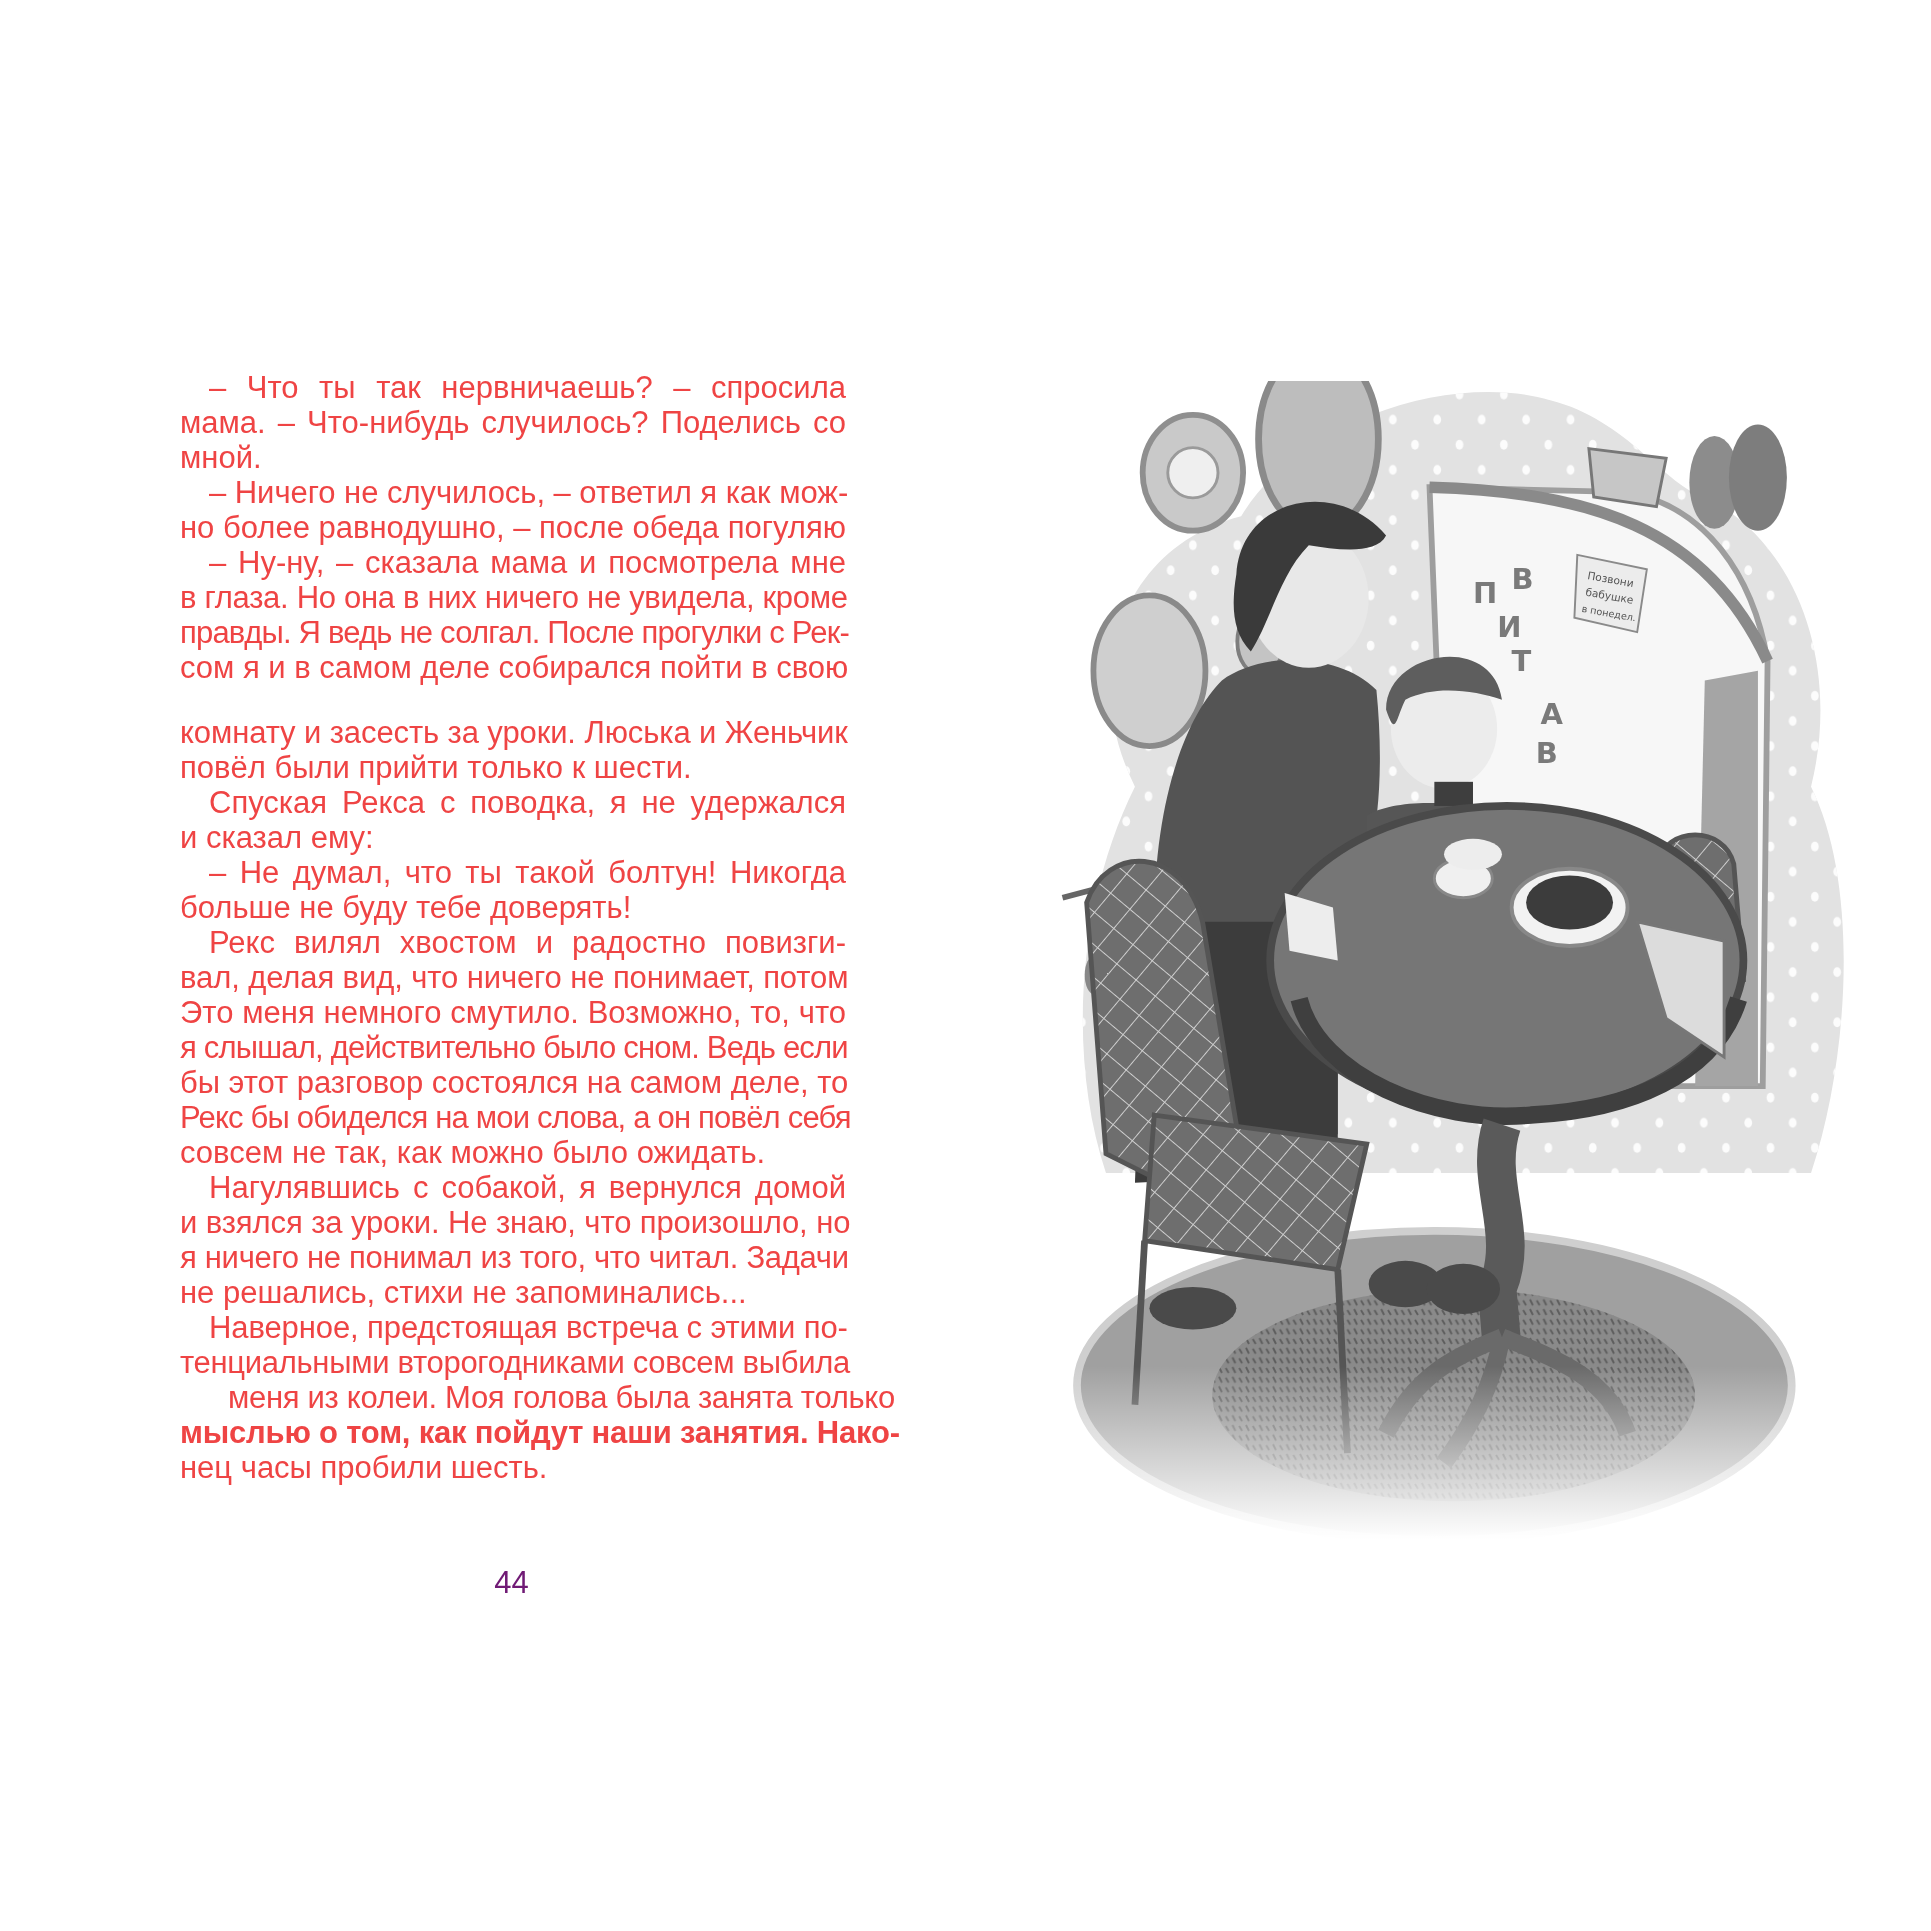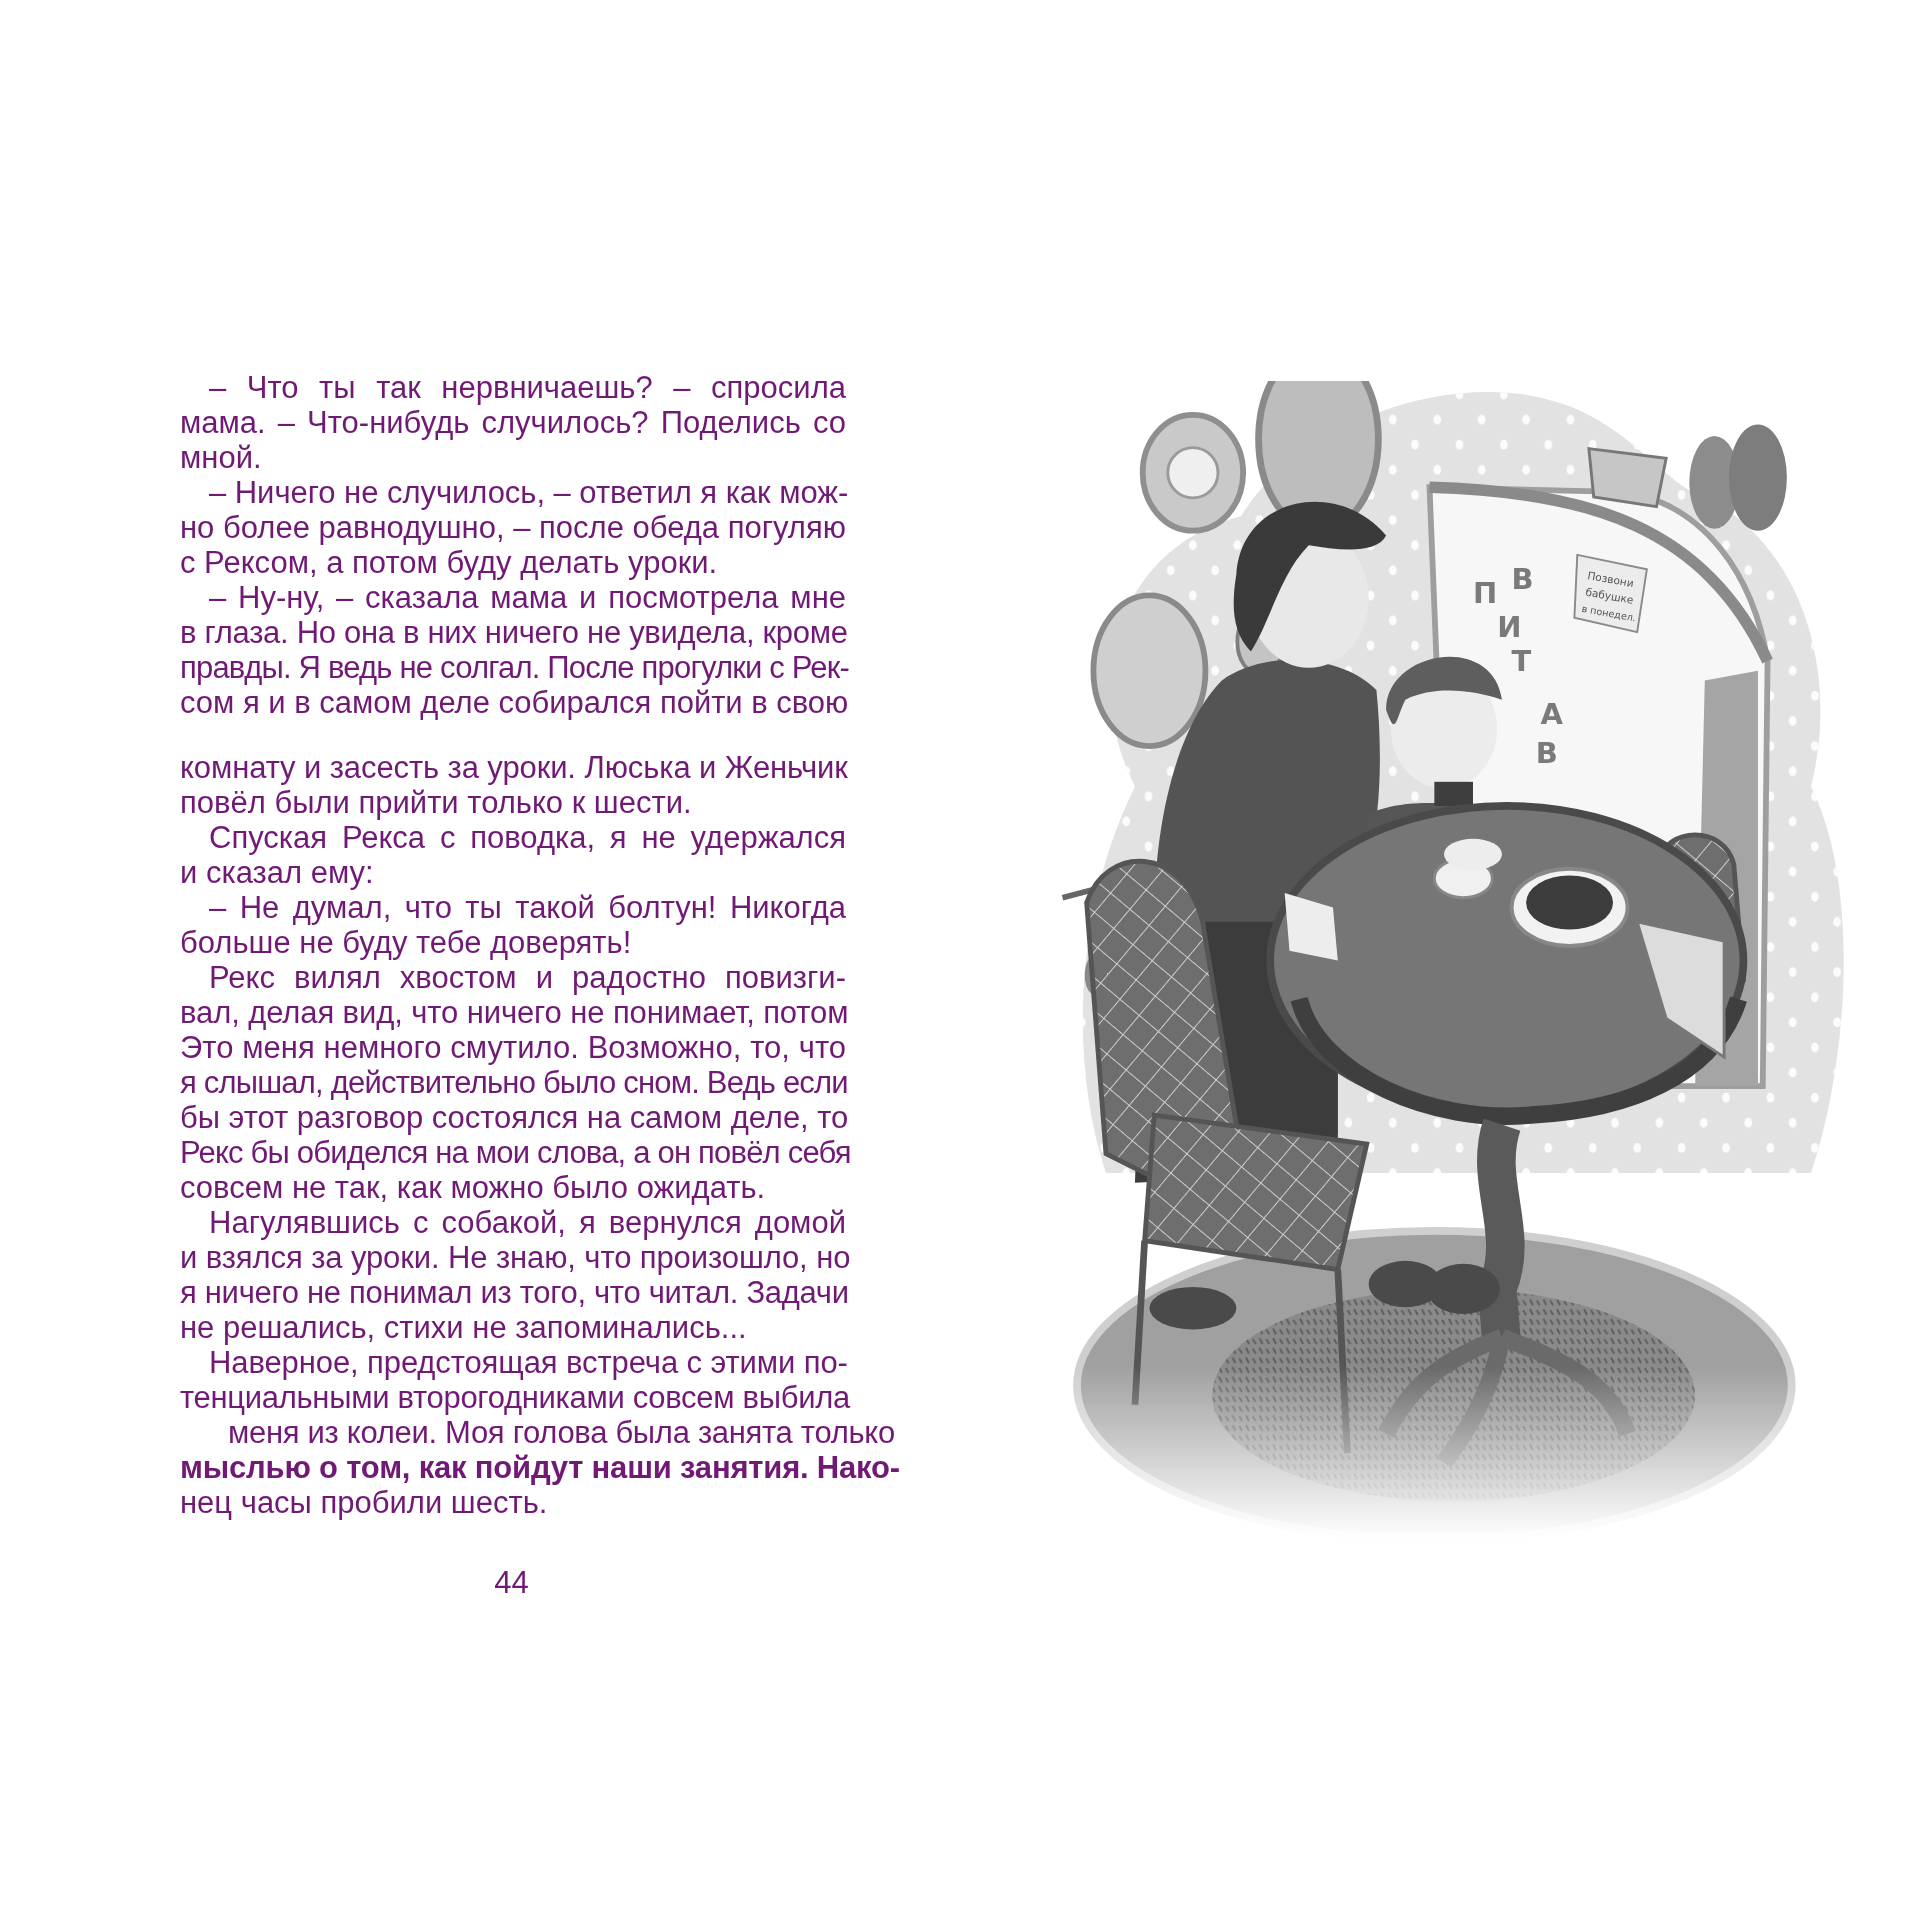--- a/index.html
+++ b/index.html
@@ -1,21 +1,21 @@
 <!DOCTYPE html>
 <html><head>
 <meta charset="utf-8">
 <style>
   html, body { margin:0; padding:0; background:#ffffff; }
   body { width:1931px; height:1931px; position:relative; overflow:hidden; }
   .page { position:absolute; left:0; top:0; width:1931px; height:1931px; background:#fff; }
   .text-col {
     position:absolute; left:180px; top:370px; width:666px;
     font-family:"Liberation Sans", sans-serif;
-    font-size:31px; line-height:35px; color:#701a75;
+    font-size:31px; line-height:35px; color:#ef4444;
     font-stretch:condensed;
   }
   .line {
     display:block; white-space:nowrap; text-align:justify; text-align-last:justify;
     height:35px; overflow:visible;
   }
   .line.last { text-align-last:left; }
   .line.indent { padding-left:29px; }
   .page-number {
     position:absolute; left:0; width:1023px; top:1565px; text-align:center;
@@ -27,21 +27,20 @@
 <body>
 
 <div class="page">
 
   <div class="text-col" id="text-col">
       <div class="line indent">– Что ты так нервничаешь? – спросила</div>
       <div class="line">мама. – Что-нибудь случилось? Поделись со</div>
       <div class="line last">мной.</div>
       <div class="line indent" style="letter-spacing: -0.04px;">– Ничего не случилось, – ответил я как мож-</div>
       <div class="line">но более равнодушно, – после обеда погуляю</div>
-      <div class="line last">с Рексом, а потом буду делать уроки.</div>
       <div class="line indent">– Ну-ну, – сказала мама и посмотрела мне</div>
       <div class="line" style="letter-spacing: -0.3px;">в глаза. Но она в них ничего не увидела, кроме</div>
       <div class="line" style="letter-spacing: -0.8px;">правды. Я ведь не солгал. После прогулки с Рек-</div>
       <div class="line" style="letter-spacing: -0.02px;">сом я и в самом деле собирался пойти в свою</div>
       <div class="line" style="letter-spacing: -0.1px; margin-top: 30px;">комнату и засесть за уроки. Люська и Женьчик</div>
       <div class="line last">повёл были прийти только к шести.</div>
       <div class="line indent">Спуская Рекса с поводка, я не удержался</div>
       <div class="line last">и сказал ему:</div>
       <div class="line indent">– Не думал, что ты такой болтун! Никогда</div>
       <div class="line last">больше не буду тебе доверять!</div>

